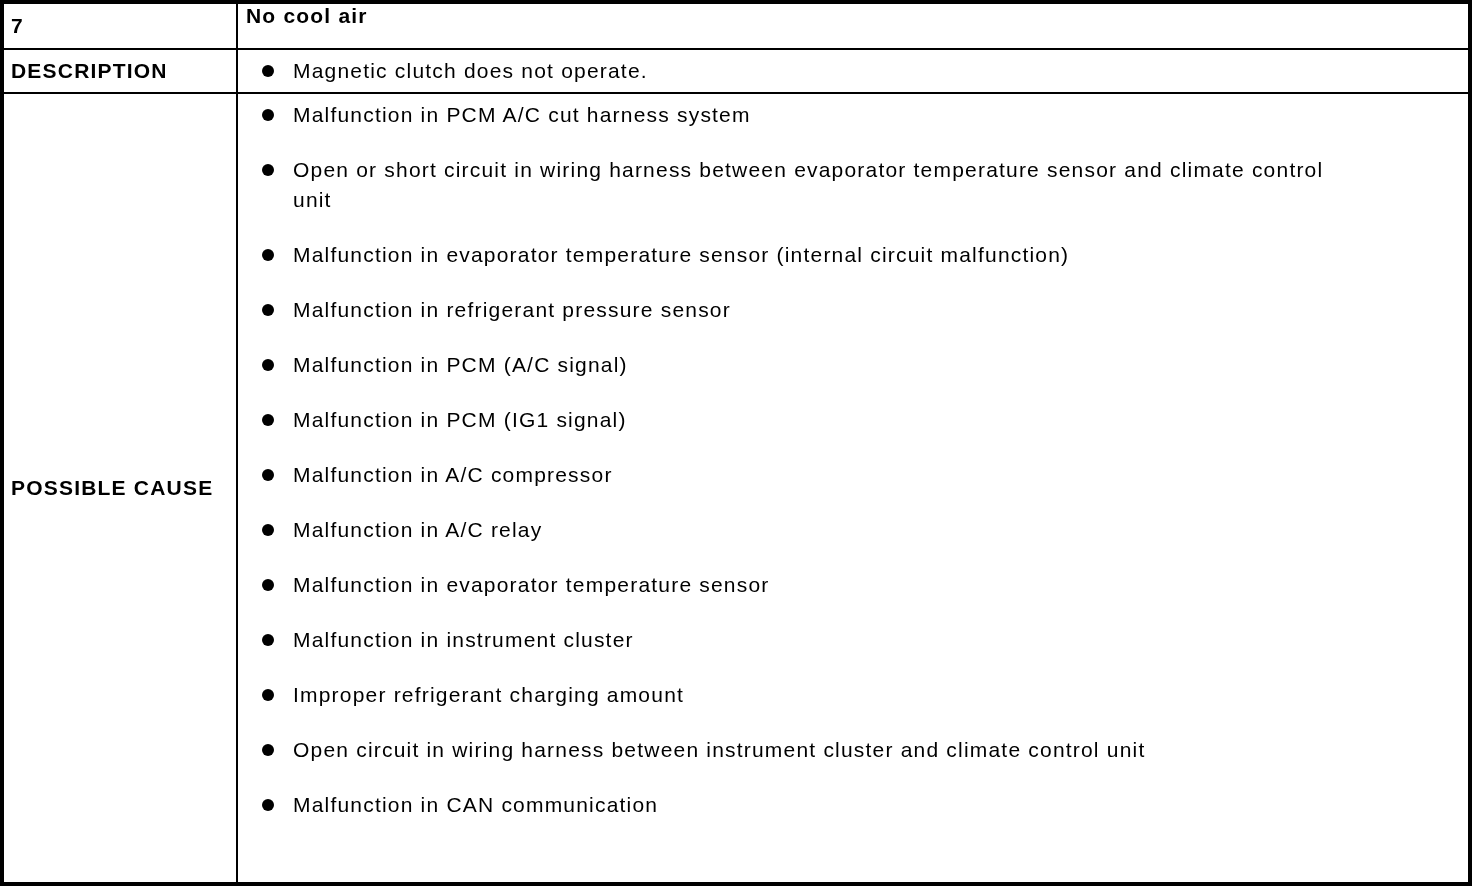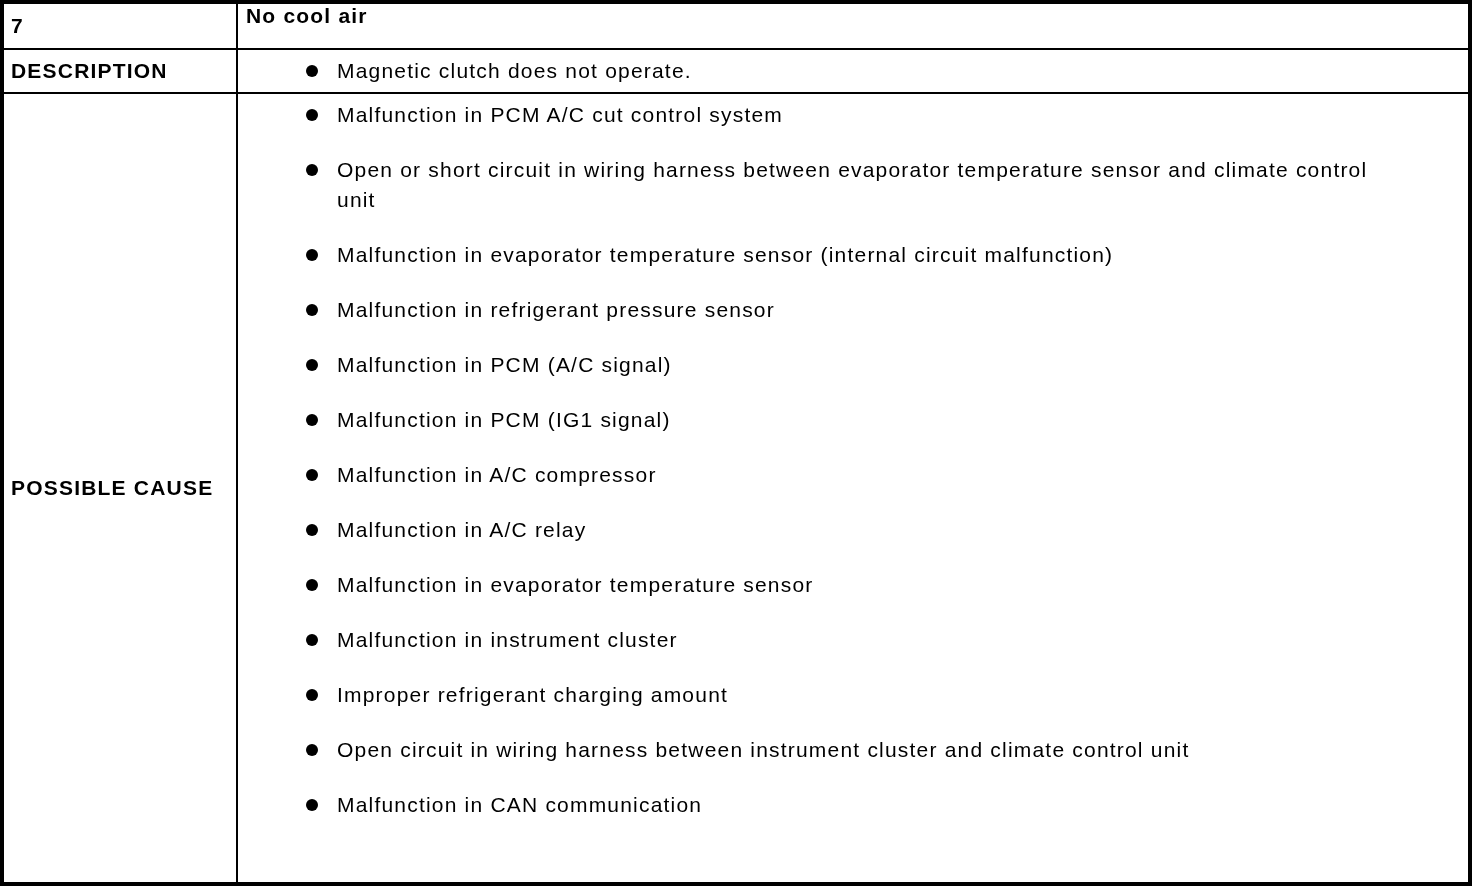--- a/index.html
+++ b/index.html
@@ -38,21 +38,21 @@
   }
   .desc-cell {
     display: flex;
     flex-direction: column;
     justify-content: center;
   }
   .cause-cell { padding-top: 6px; }
   .bullet-item {
     display: flex;
     align-items: flex-start;
-    padding-left: 68px;
+    padding-left: 24px;
   }
   .cause-cell .bullet-item { margin-bottom: 25px; }
   .bullet-dot {
     flex: 0 0 auto;
     width: 12px;
     height: 12px;
     border-radius: 50%;
     background: #000000;
     margin-top: 9px;
     margin-right: 19px;
@@ -85,21 +85,21 @@
       </div>
     </div>
 
   <div class="cell label-cell">
     <span>POSSIBLE CAUSE</span>
   </div>
   <div class="cell cause-cell">
 
       <div class="bullet-item">
         <span class="bullet-dot"></span>
-        <span class="bullet-text">Malfunction in PCM A/C cut control system</span>
+        <span class="bullet-text">Malfunction in PCM A/C cut harness system</span>
       </div>
 
       <div class="bullet-item">
         <span class="bullet-dot"></span>
         <span class="bullet-text">Open or short circuit in wiring harness between evaporator temperature sensor and climate control unit</span>
       </div>
 
       <div class="bullet-item">
         <span class="bullet-dot"></span>
         <span class="bullet-text">Malfunction in evaporator temperature sensor (internal circuit malfunction)</span>

